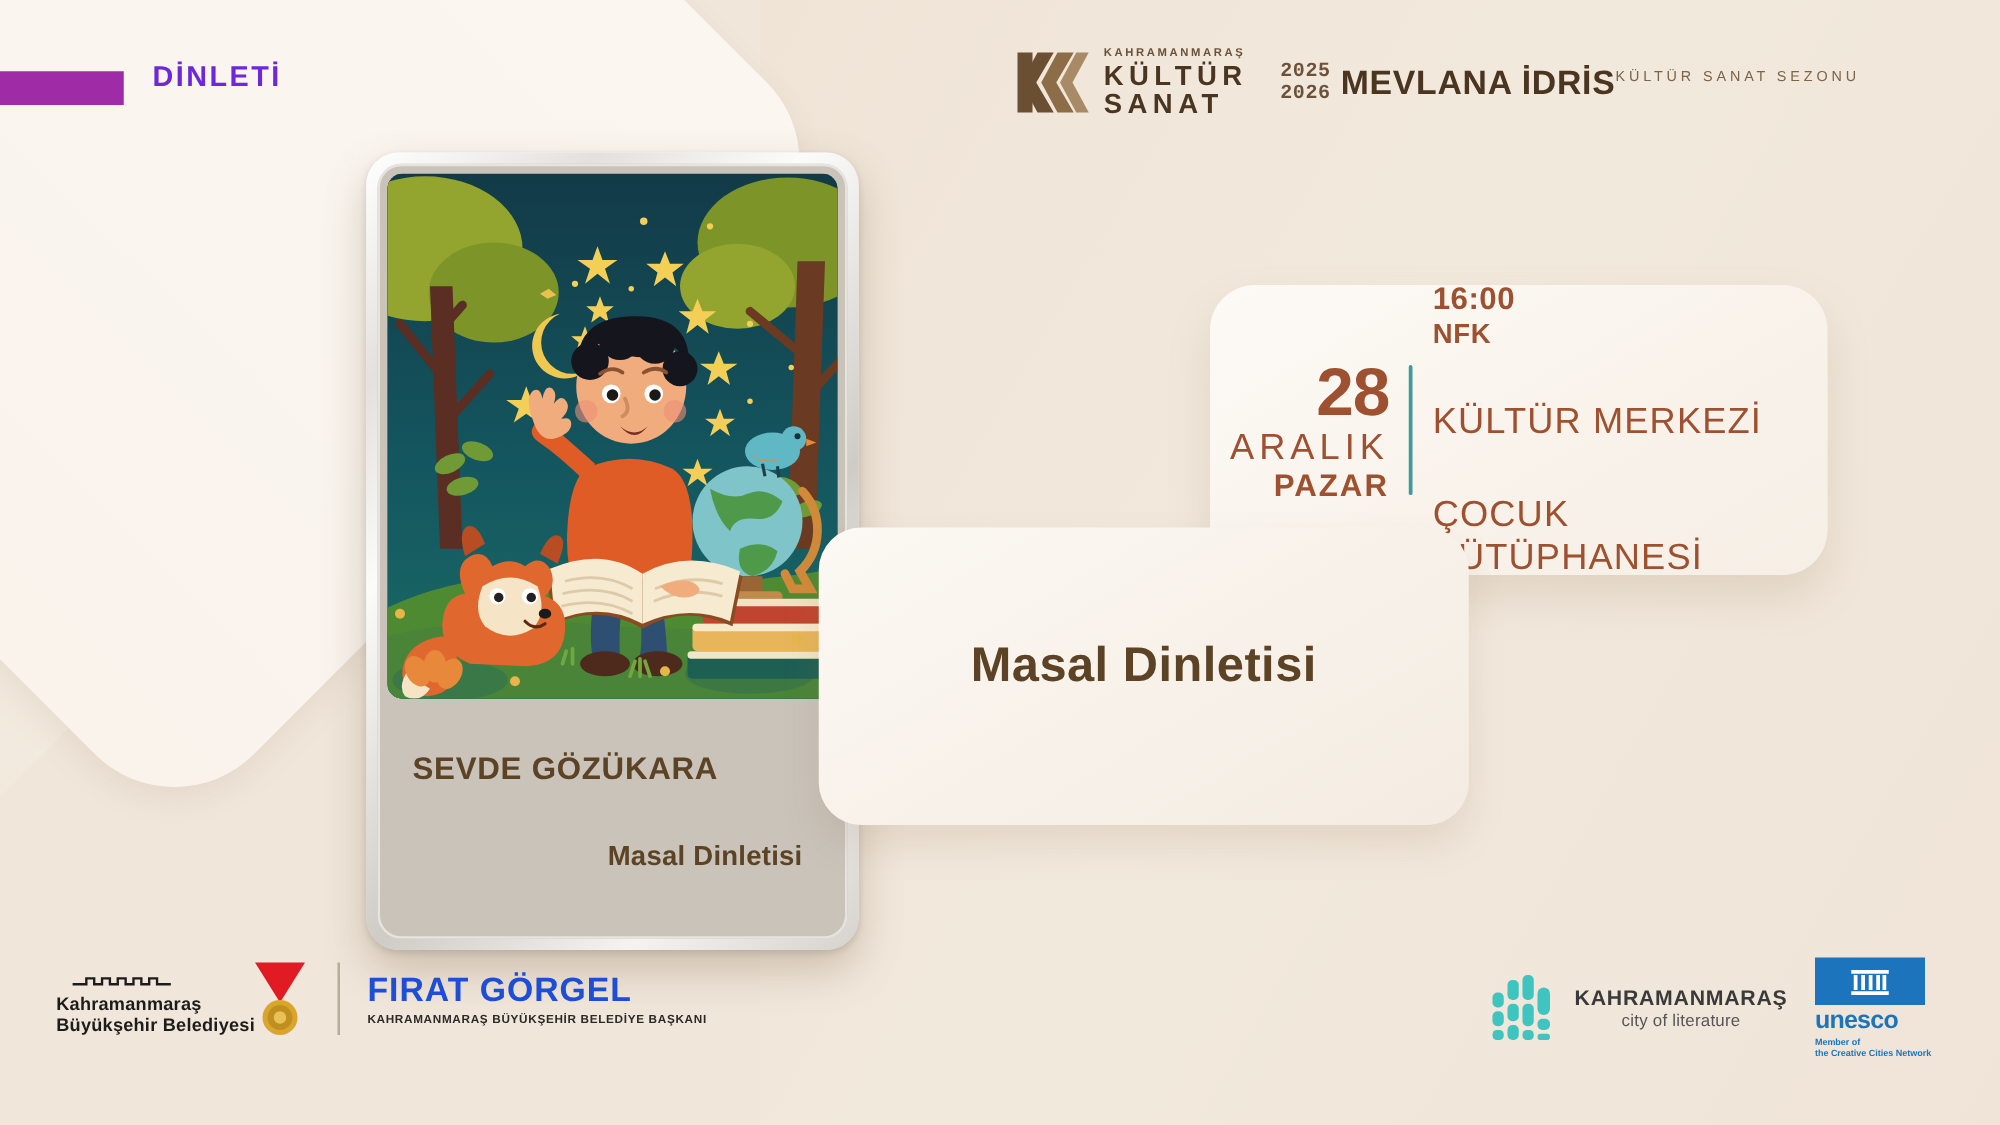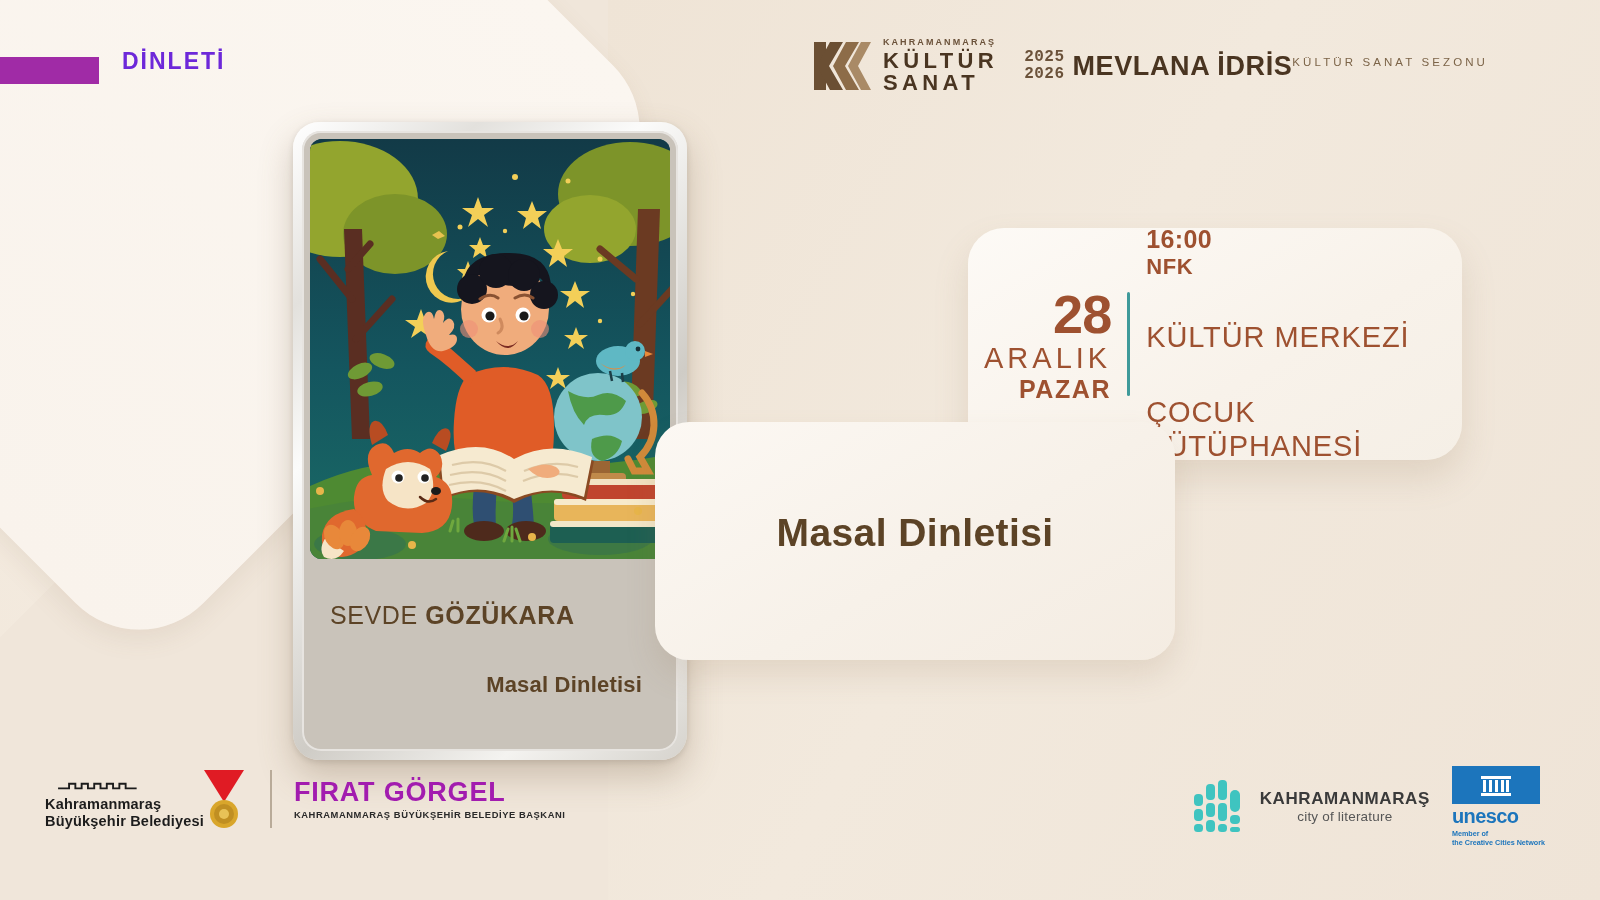--- a/index.html
+++ b/index.html
@@ -73,21 +73,21 @@
   .art{
     position:absolute; left:8px; top:8px; right:8px; height:420px;
     border-radius:12px; overflow:hidden; background:#144a52;
   }
   .art svg{ display:block; width:100%; height:100%; }
   .poster-meta{ position:absolute; left:0; right:0; top:442px; padding:0 28px; }
   .artist{
     font-size:25px; color:#5c4326; letter-spacing:.6px; text-align:left;
     margin-top:28px;
   }
-  .artist .ln{ font-weight:normal; }
+  .artist .ln{ font-weight:bold; }
   .artist .lst{ font-weight:bold;margin-top:17px; }
   .poster-sub{
     margin-top:42px; text-align:right; font-size:22px; font-weight:bold;
     color:#5c4326; letter-spacing:.2px; padding-right:8px;
   }
 
   
   .date-card{
     position:absolute; left:968px; top:228px; width:494px; height:232px;
     background:linear-gradient(150deg,#fdfaf6 0%,#f8f2ea 60%,#f5efe6 100%);
@@ -120,21 +120,21 @@
   }
 
   
   .foot-left{ position:absolute; left:45px; top:768px; display:flex; align-items:center; gap:22px; }
   .muni{ display:flex; align-items:flex-end; gap:2px; }
   .muni-txt{ line-height:1.18; }
   .muni-txt div{ font-size:14.5px; font-weight:bold; color:#1c1c1c; letter-spacing:.2px; }
   .muni-crown{ height:11px; margin-bottom:2px; }
   .vdiv{ width:2px; height:58px; background:#b9ab99; }
   .mayor{ line-height:1.12; }
-  .mayor-name{ font-size:27px; font-weight:bold; color:#a21caf; letter-spacing:.8px; }
+  .mayor-name{ font-size:27px; font-weight:bold; color:#1d4ed8; letter-spacing:.8px; }
   .mayor-role{ font-size:9.4px; font-weight:bold; color:#2a2a2a; letter-spacing:.55px; margin-top:3px;}
 
   
   .foot-right{ position:absolute; right:55px; top:766px; display:flex; align-items:center; gap:22px; }
   .col-lit{ display:flex; align-items:center; gap:12px; }
   .col-txt{ line-height:1.15; }
   .col-main{ font-size:17px; font-weight:bold; color:#3a3a3a; letter-spacing:.6px; }
   .col-sub{ font-size:13.5px; color:#565656; letter-spacing:.2px; text-align:center; }
   .unesco{ display:flex; flex-direction:column; align-items:flex-start; }
   .un-flag{ width:88px; height:38px; background:#1c75bc; display:flex; align-items:center; justify-content:center;}

